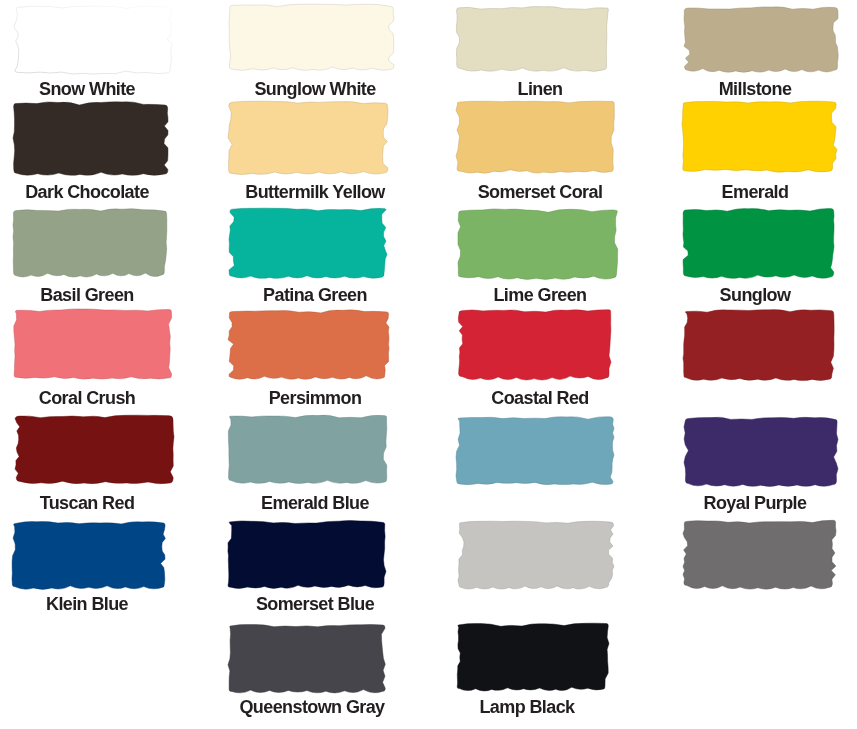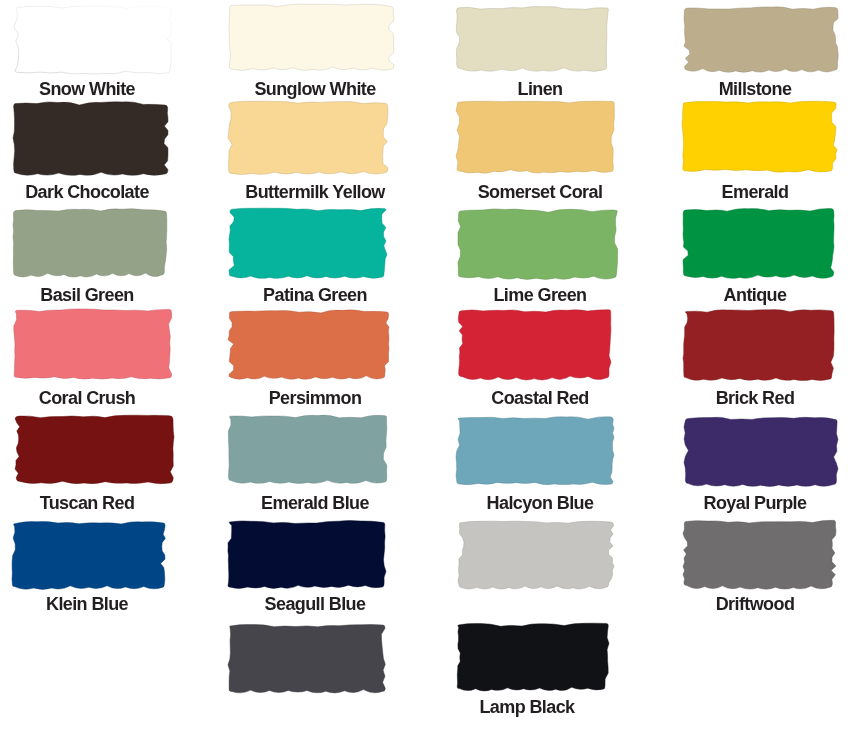--- a/index.html
+++ b/index.html
@@ -116,21 +116,21 @@
       <svg class="sw" viewBox="0 0 161 71" width="161" height="71">
         <use class="stroke" href="#b10" fill="#7BB464" stroke="rgb(98,144,80)"></use>
       </svg>
     </div>
 <div class="lbl" style="left:454px;top:287px">Lime Green</div>
 <div class="cell" style="left:683px;top:208px;width:151px;height:70px">
       <svg class="sw" viewBox="0 0 151 70" width="151" height="70">
         <use class="stroke" href="#b11" fill="#009342" stroke="rgb(0,118,53)"></use>
       </svg>
     </div>
-<div class="lbl" style="left:669px;top:287px">Antique</div>
+<div class="lbl" style="left:669px;top:287px">Sunglow</div>
 <div class="cell" style="left:13px;top:308px;width:159px;height:71px">
       <svg class="sw" viewBox="0 0 159 71" width="159" height="71">
         <use class="stroke" href="#b12" fill="#F17179" stroke="rgb(193,90,97)"></use>
       </svg>
     </div>
 <div class="lbl" style="left:1px;top:390px">Coral Crush</div>
 <div class="cell" style="left:228px;top:309px;width:161px;height:70px">
       <svg class="sw" viewBox="0 0 161 70" width="161" height="70">
         <use class="stroke" href="#b13" fill="#DC6E48" stroke="rgb(176,88,58)"></use>
       </svg>
@@ -140,72 +140,70 @@
       <svg class="sw" viewBox="0 0 153 72" width="153" height="72">
         <use class="stroke" href="#b14" fill="#D32334" stroke="rgb(169,28,42)"></use>
       </svg>
     </div>
 <div class="lbl" style="left:454px;top:390px">Coastal Red</div>
 <div class="cell" style="left:683px;top:309px;width:152px;height:71px">
       <svg class="sw" viewBox="0 0 152 71" width="152" height="71">
         <use class="stroke" href="#b15" fill="#952023" stroke="rgb(119,26,28)"></use>
       </svg>
     </div>
-<div class="lbl" style="left:669px;top:390px">Brick Red</div>
 <div class="cell" style="left:15px;top:415px;width:159px;height:69px">
       <svg class="sw" viewBox="0 0 159 69" width="159" height="69">
         <use class="stroke" href="#b16" fill="#761312" stroke="rgb(94,15,14)"></use>
       </svg>
     </div>
 <div class="lbl" style="left:1px;top:495px">Tuscan Red</div>
 <div class="cell" style="left:228px;top:414px;width:159px;height:69px">
       <svg class="sw" viewBox="0 0 159 69" width="159" height="69">
         <use class="stroke" href="#b17" fill="#80A3A2" stroke="rgb(102,130,130)"></use>
       </svg>
     </div>
 <div class="lbl" style="left:229px;top:495px">Emerald Blue</div>
 <div class="cell" style="left:456px;top:416px;width:158px;height:70px">
       <svg class="sw" viewBox="0 0 158 70" width="158" height="70">
         <use class="stroke" href="#b18" fill="#6EA7BA" stroke="rgb(88,134,149)"></use>
       </svg>
     </div>
-<div class="lbl" style="left:454px;top:495px">Halcyon Blue</div>
 <div class="cell" style="left:684px;top:416px;width:154px;height:70px">
       <svg class="sw" viewBox="0 0 154 70" width="154" height="70">
         <use class="stroke" href="#b19" fill="#3D2A68" stroke="rgb(49,34,83)"></use>
       </svg>
     </div>
 <div class="lbl" style="left:669px;top:495px">Royal Purple</div>
 <div class="cell" style="left:12px;top:521px;width:154px;height:68px">
       <svg class="sw" viewBox="0 0 154 68" width="154" height="68">
         <use class="stroke" href="#b20" fill="#004586" stroke="rgb(0,55,107)"></use>
       </svg>
     </div>
 <div class="lbl" style="left:1px;top:596px">Klein Blue</div>
 <div class="cell" style="left:227px;top:519px;width:159px;height:69px">
       <svg class="sw" viewBox="0 0 159 69" width="159" height="69">
         <use class="stroke" href="#b21" fill="#030D33" stroke="rgb(2,10,41)"></use>
       </svg>
     </div>
-<div class="lbl" style="left:229px;top:596px">Seagull Blue</div>
+<div class="lbl" style="left:229px;top:596px">Somerset Blue</div>
 <div class="cell" style="left:458px;top:521px;width:156px;height:68px">
       <svg class="sw" viewBox="0 0 156 68" width="156" height="68">
         <use class="stroke" href="#b22" fill="#C5C4C0" stroke="rgb(158,157,154)"></use>
       </svg>
     </div>
 <div class="cell" style="left:683px;top:520px;width:153px;height:69px">
       <svg class="sw" viewBox="0 0 153 69" width="153" height="69">
         <use class="stroke" href="#b23" fill="#706D6E" stroke="rgb(90,87,88)"></use>
       </svg>
     </div>
-<div class="lbl" style="left:669px;top:596px">Driftwood</div>
 <div class="cell" style="left:228px;top:624px;width:158px;height:69px">
       <svg class="sw" viewBox="0 0 158 69" width="158" height="69">
         <use class="stroke" href="#b24" fill="#46454B" stroke="rgb(56,55,60)"></use>
       </svg>
     </div>
+<div class="lbl" style="left:226px;top:699px">Queenstown Gray</div>
 <div class="cell" style="left:456px;top:623px;width:153px;height:68px">
       <svg class="sw" viewBox="0 0 153 68" width="153" height="68">
         <use class="stroke" href="#b25" fill="#101216" stroke="rgb(13,14,18)"></use>
       </svg>
     </div>
 <div class="lbl" style="left:441px;top:699px">Lamp Black</div>
 </div>
 
 </body></html>

